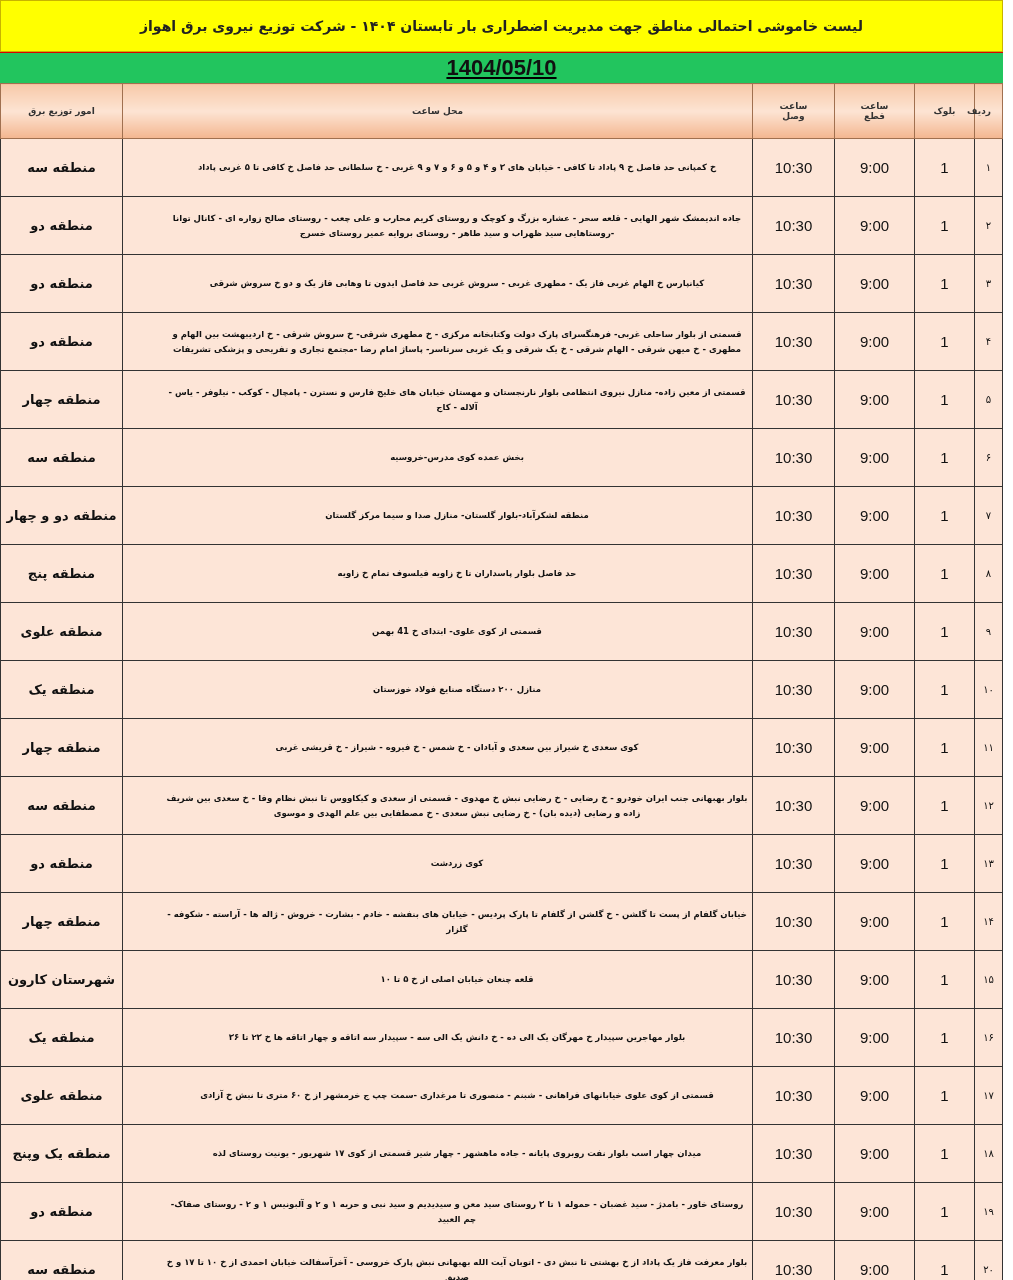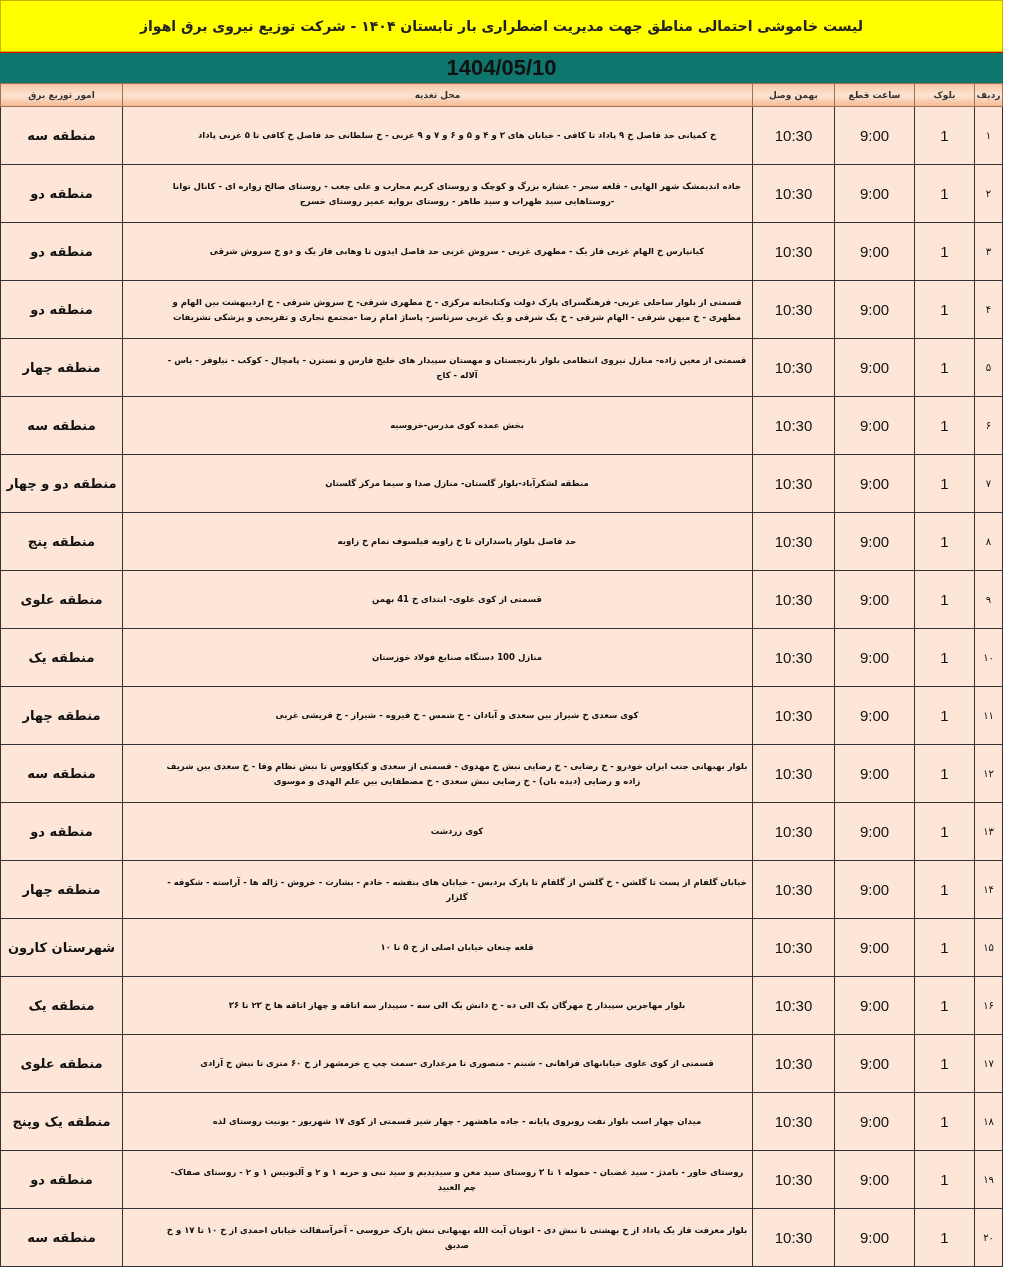--- a/index.html
+++ b/index.html
@@ -1,23 +1,23 @@
 <!DOCTYPE html>
 <html><head>
 <meta charset="utf-8">
 <style>
   html, body { margin:0; padding:0; }
   body { width:1013px; height:1280px; background:#ffffff; font-family:"DejaVu Sans", sans-serif; overflow:hidden; }
   .page { position:relative; width:1003px; height:1280px; }
   .title-bar { height:50px; background:#ffff00; border:1px solid #c8b400; display:flex; align-items:center; justify-content:center; direction:rtl; }
   .title-bar span { font-size:14px; font-weight:bold; color:#222; }
-  .date-bar { height:30px; background:#0f766e; display:flex; align-items:center; justify-content:center; border-top:1px solid #d00; }
+  .date-bar { height:30px; background:#22c55e; display:flex; align-items:center; justify-content:center; border-top:1px solid #d00;text-decoration:underline; }
   .date-bar span { font-family:"Liberation Sans", sans-serif; font-size:22px; font-weight:bold; color:#111; }
   table { border-collapse:collapse; width:1003px; direction:rtl; table-layout:fixed; }
-  th { height:22px; background:linear-gradient(#f7c9a9, #fde4d3 50%, #f3b690); border:1px solid #a07050; font-size:9px; font-weight:bold; color:#333; padding:0; }
+  th { height:22px; background:linear-gradient(#f7c9a9, #fde4d3 50%, #f3b690); border:1px solid #a07050; font-size:9px; font-weight:bold; color:#333; padding:16px; }
   td { background:#fde5d7; border:1px solid #333; text-align:center; padding:0 4px; height:57px; color:#111; }
   td.c-idx { font-size:10px; }
   td.c-num { font-family:"Liberation Sans", sans-serif; font-size:15px; font-weight:normal; }
   td.c-loc { font-size:8.5px; font-weight:bold; line-height:15px;padding-left:43px; }
   td.c-dept { font-size:13px; font-weight:bold; }
   .col-idx { width:28px; } .col-block { width:60px; } .col-cut { width:80px; }
   .col-conn { width:82px; } .col-loc { width:630px; } .col-dept { width:122px; }
 </style>
 </head>
 <body>
@@ -36,22 +36,22 @@
         <col class="col-cut">
         <col class="col-conn">
         <col class="col-loc">
         <col class="col-dept">
     </colgroup>
     <thead>
       <tr>
         <th>ردیف</th>
         <th>بلوک</th>
         <th>ساعت قطع</th>
-        <th>بهمن وصل</th>
-        <th>محل تغذیه</th>
+        <th>ساعت وصل</th>
+        <th>محل ساعت</th>
         <th>امور توزیع برق</th>
       </tr>
     </thead>
     <tbody id="rows">
         <tr>
           <td class="c-idx">۱</td>
           <td class="c-num">1</td>
           <td class="c-num">9:00</td>
           <td class="c-num">10:30</td>
           <td class="c-loc">خ کمپانی حد فاصل خ ۹ پاداد تا کافی - خیابان های ۳ و ۴ و ۵ و ۶ و ۷ و ۹ غربی - خ سلطانی حد فاصل خ کافی تا ۵ غربی پاداد</td>
@@ -79,21 +79,21 @@
           <td class="c-num">9:00</td>
           <td class="c-num">10:30</td>
           <td class="c-loc">قسمتی از بلوار ساحلی غربی- فرهنگسرای پارک دولت وکتابخانه مرکزی - خ مطهری شرقی- خ سروش شرقی - خ اردیبهشت بین الهام و مطهری - خ میهن شرقی - الهام شرقی - خ یک شرقی و یک غربی سرتاسر- پاساژ امام رضا -مجتمع تجاری و تفریحی و پزشکی تشریفات</td>
           <td class="c-dept">منطقه دو</td>
         </tr>
         <tr>
           <td class="c-idx">۵</td>
           <td class="c-num">1</td>
           <td class="c-num">9:00</td>
           <td class="c-num">10:30</td>
-          <td class="c-loc">قسمتی از معین زاده- منازل نیروی انتظامی بلوار نارنجستان و مهستان سپیدار های خلیج فارس و نسترن - پامچال - کوکب - نیلوفر - یاس - آلاله - کاج</td>
+          <td class="c-loc">قسمتی از معین زاده- منازل نیروی انتظامی بلوار نارنجستان و مهستان خیابان های خلیج فارس و نسترن - پامچال - کوکب - نیلوفر - یاس - آلاله - کاج</td>
           <td class="c-dept">منطقه چهار</td>
         </tr>
         <tr>
           <td class="c-idx">۶</td>
           <td class="c-num">1</td>
           <td class="c-num">9:00</td>
           <td class="c-num">10:30</td>
           <td class="c-loc">بخش عمده کوی مدرس-خروسیه</td>
           <td class="c-dept">منطقه سه</td>
         </tr>
@@ -119,21 +119,21 @@
           <td class="c-num">9:00</td>
           <td class="c-num">10:30</td>
           <td class="c-loc">قسمتی از کوی علوی- ابتدای خ 41 بهمن</td>
           <td class="c-dept">منطقه علوی</td>
         </tr>
         <tr>
           <td class="c-idx">۱۰</td>
           <td class="c-num">1</td>
           <td class="c-num">9:00</td>
           <td class="c-num">10:30</td>
-          <td class="c-loc">منازل 100 دستگاه صنایع فولاد خوزستان</td>
+          <td class="c-loc">منازل ۲۰۰ دستگاه صنایع فولاد خوزستان</td>
           <td class="c-dept">منطقه یک</td>
         </tr>
         <tr>
           <td class="c-idx">۱۱</td>
           <td class="c-num">1</td>
           <td class="c-num">9:00</td>
           <td class="c-num">10:30</td>
           <td class="c-loc">کوی سعدی خ شیراز بین سعدی و آبادان - خ شمس - خ فیروه - شیراز - خ قریشی غربی</td>
           <td class="c-dept">منطقه چهار</td>
         </tr>

